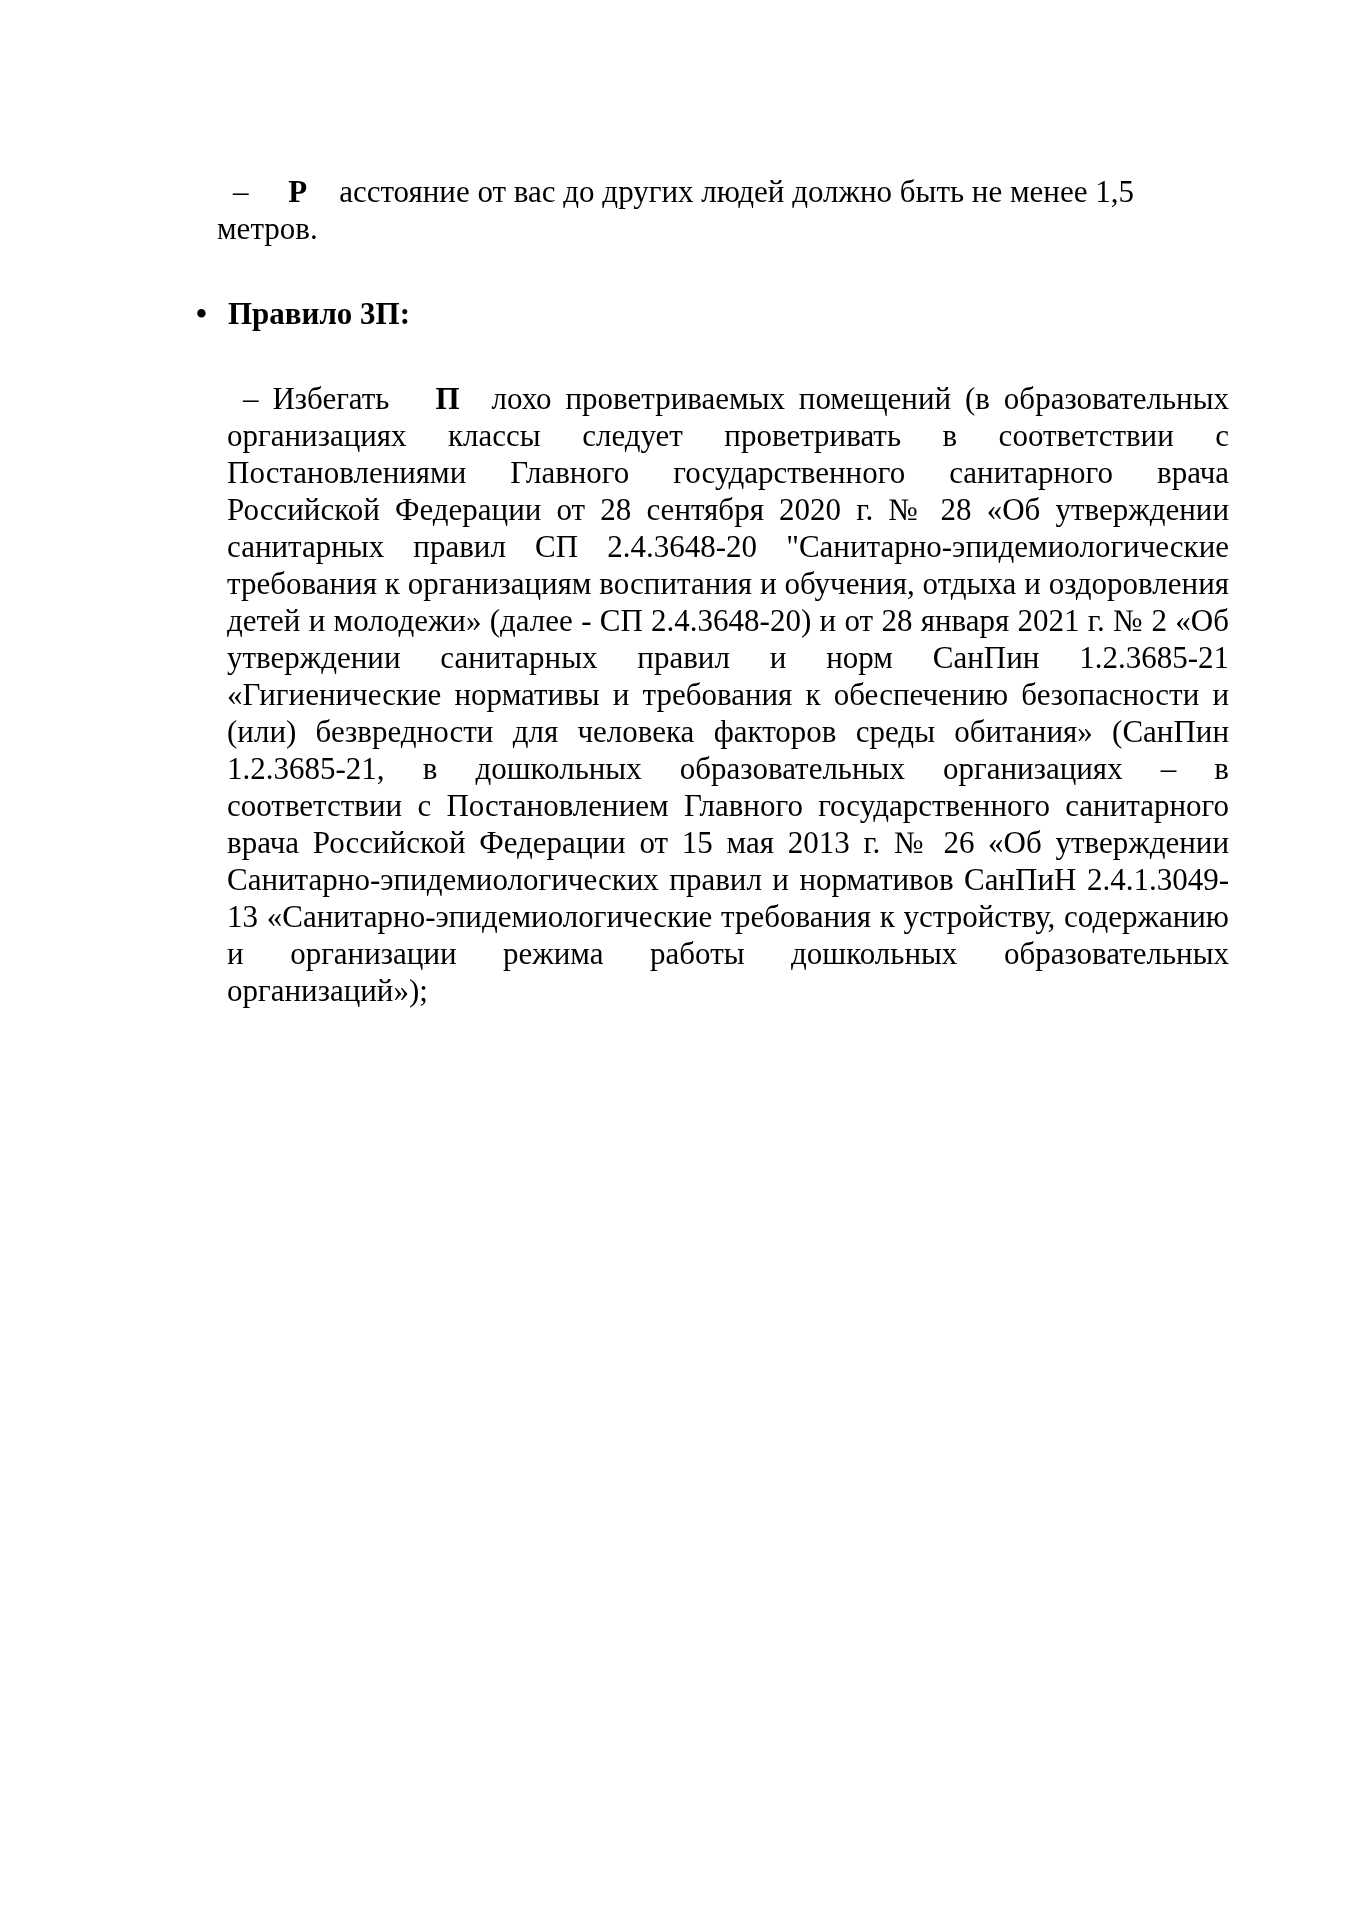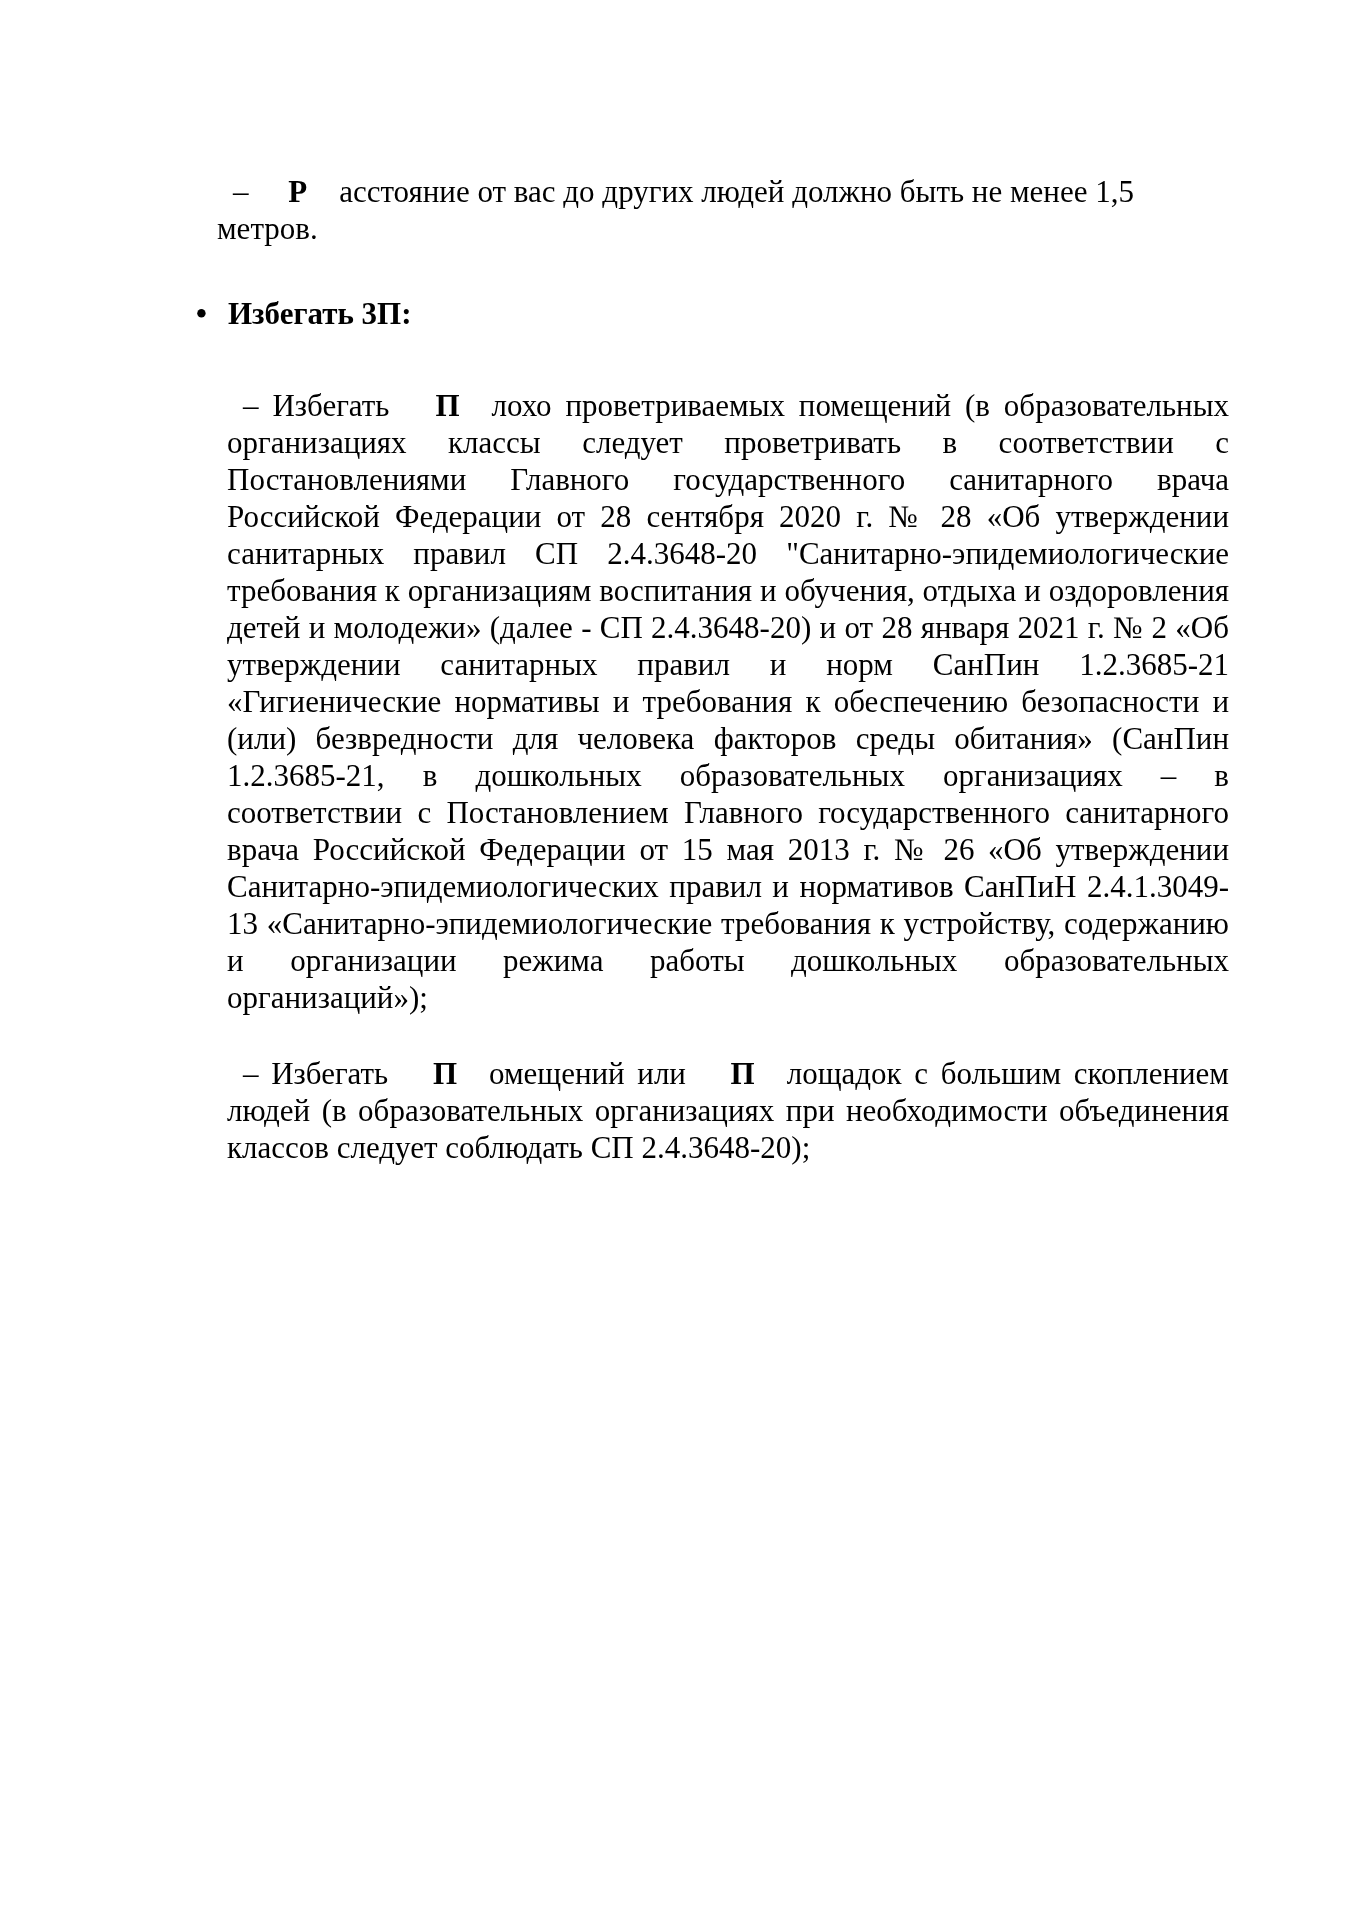--- a/index.html
+++ b/index.html
@@ -39,36 +39,34 @@
     font-weight: bold;
   }
   .bullet-marker {
     width: 31px;
     flex: 0 0 31px;
   }
   .para {
     margin-left: 179px;
     width: 1034px;
     text-align: justify;
-    margin-top: 7px;
   }
   .b { font-weight: bold; }
 </style>
 </head>
 <body>
 
 <div class="page">
   <div class="content">
 
     <p class="intro-line"><span>– </span><span class="b">Р</span><span>асстояние от вас до других людей должно быть не менее 1,5 метров.</span></p>
 
     <div class="bullet-row">
       <span class="bullet-marker">•</span>
-      <span class="b">Избегать 3П:</span>
+      <span class="b">Правило 3П:</span>
     </div>
 
     <p class="para"><span>– Избегать </span><span class="b">П</span><span>лохо проветриваемых помещений (в образовательных организациях классы следует проветривать в соответствии с Постановлениями Главного государственного санитарного врача Российской Федерации от 28 сентября 2020 г. № 28 «Об утверждении санитарных правил СП 2.4.3648-20 "Санитарно-эпидемиологические требования к организациям воспитания и обучения, отдыха и оздоровления детей и молодежи» (далее - СП 2.4.3648-20) и от 28 января 2021 г. № 2 «Об утверждении санитарных правил и норм СанПин 1.2.3685-21 «Гигиенические нормативы и требования к обеспечению безопасности и (или) безвредности для человека факторов среды обитания» (СанПин 1.2.3685-21, в дошкольных образовательных организациях – в соответствии с Постановлением Главного государственного санитарного врача Российской Федерации от 15 мая 2013 г. № 26 «Об утверждении Санитарно-эпидемиологических правил и нормативов СанПиН 2.4.1.3049-13 «Санитарно-эпидемиологические требования к устройству, содержанию и организации режима работы дошкольных образовательных организаций»);</span></p>
 
-    <p class="para"><span>– Избегать </span><span class="b">П</span><span>омещений или </span><span class="b">П</span><span>лощадок с большим скоплением людей (в образовательных организациях при необходимости объединения классов следует соблюдать СП 2.4.3648-20);</span></p>
 
 
   </div>
 </div>
 
 </body></html>

